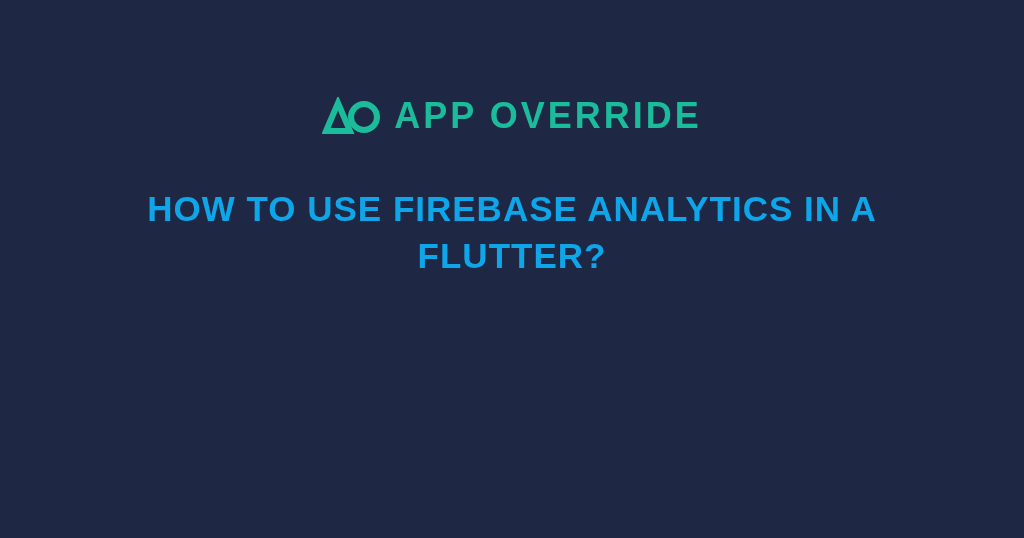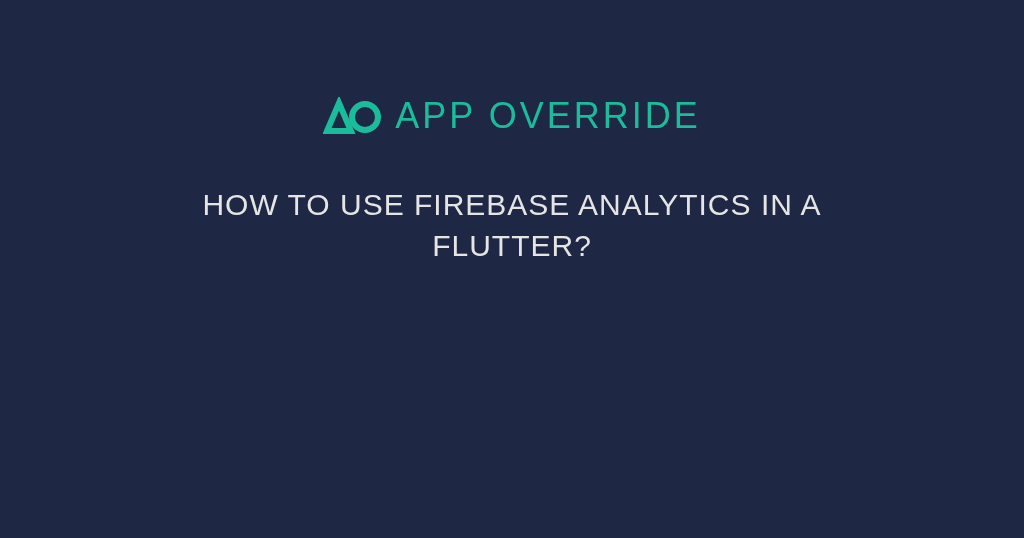--- a/index.html
+++ b/index.html
@@ -23,28 +23,28 @@
       gap: 14px;
       margin-bottom: 48px;
     }
     .logo-mark {
       display: flex;
       align-items: center;
     }
     .logo-text {
       color: #1bbc9b;
       font-size: 36px;
-      font-weight: 400;
+      font-weight: 700;
       letter-spacing: 3px;
       text-transform: uppercase;
     }
     .heading {
-      color: #e5e5e5;
-      font-size: 30px;
-      font-weight: 400;
+      color: #0ea5e9;
+      font-size: 35px;
+      font-weight: 700;
       text-align: center;
       text-transform: uppercase;
       line-height: 1.35;
       letter-spacing: 1px;
       max-width: 760px;
     }
   </style>
 </head>
 <body>
 

